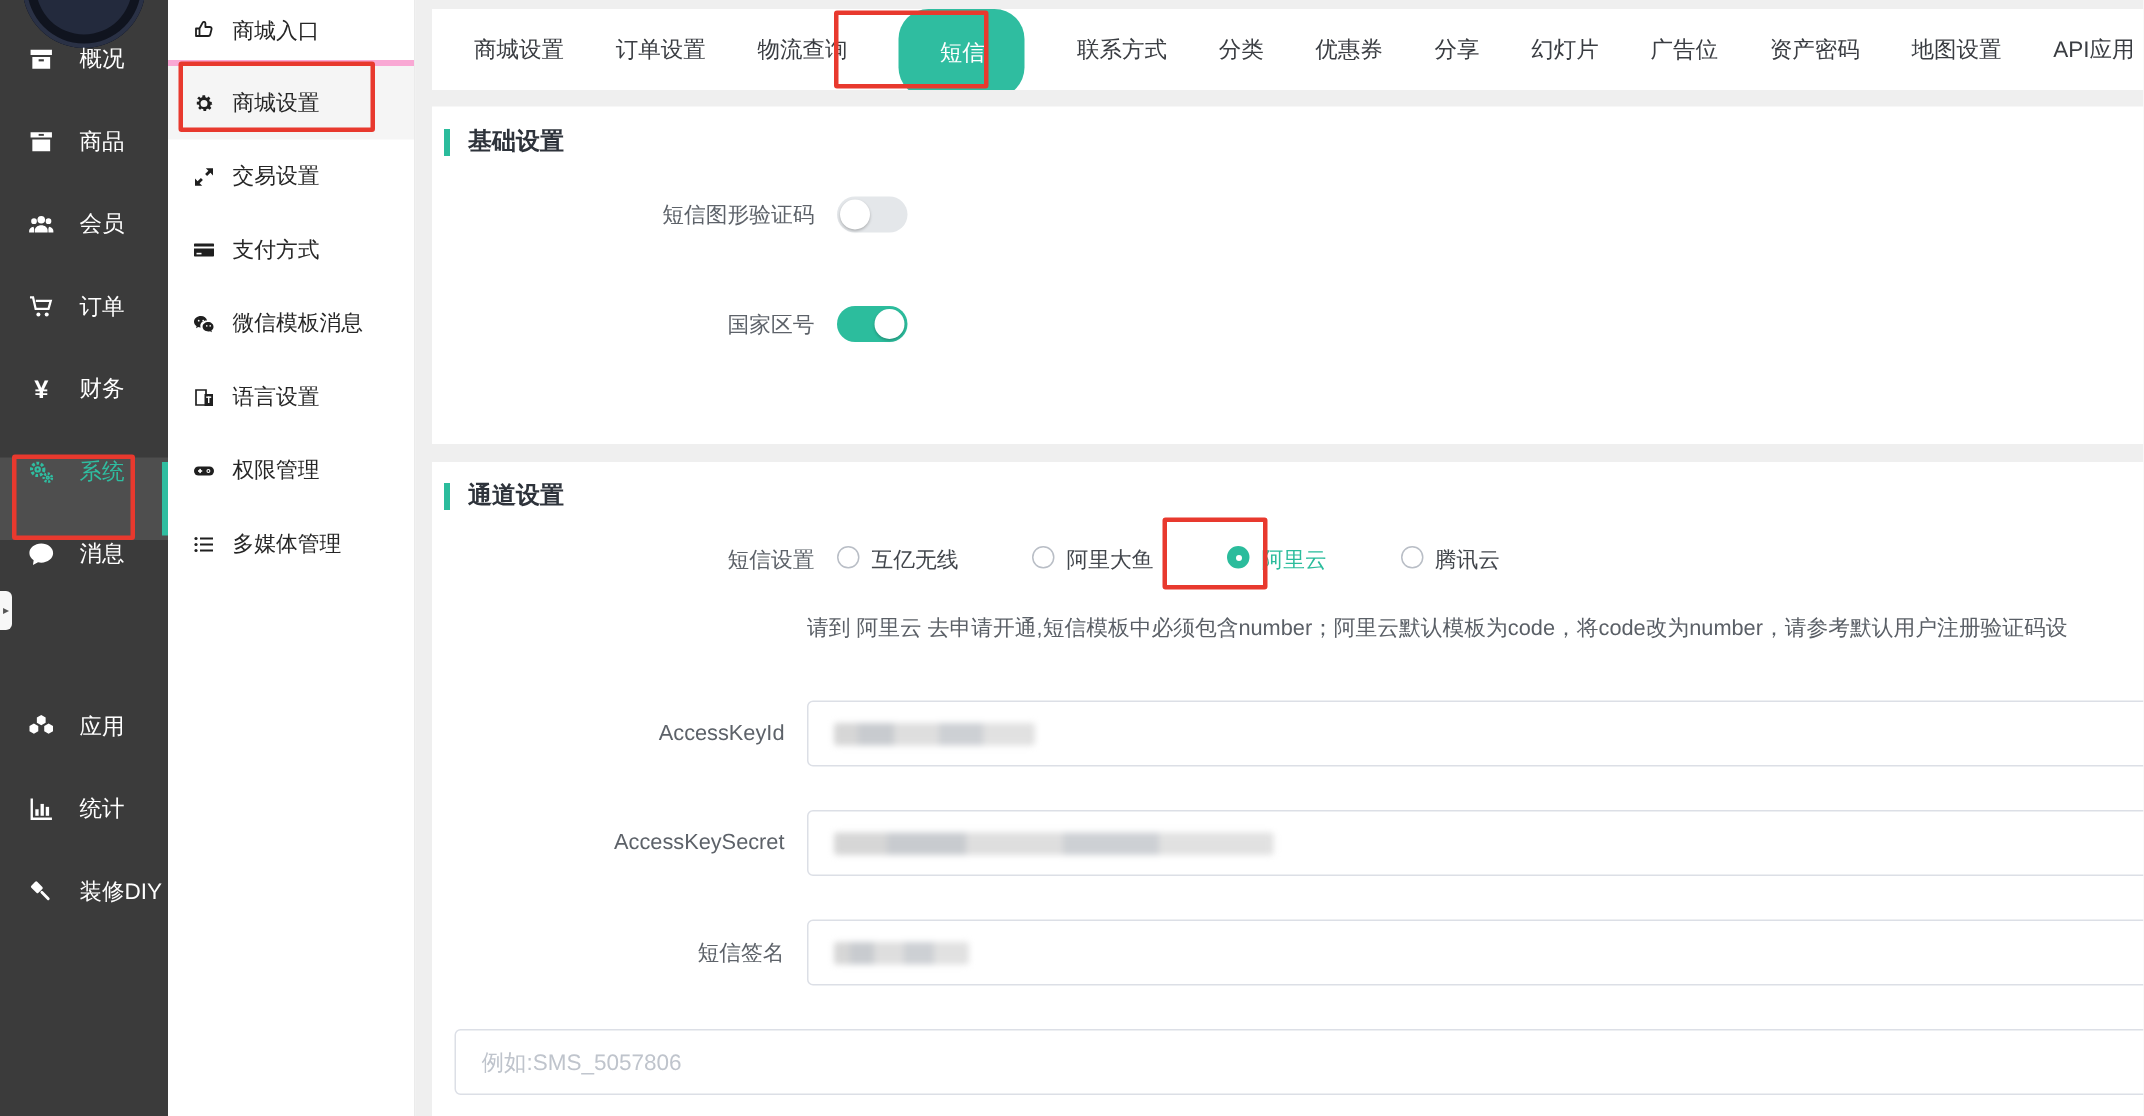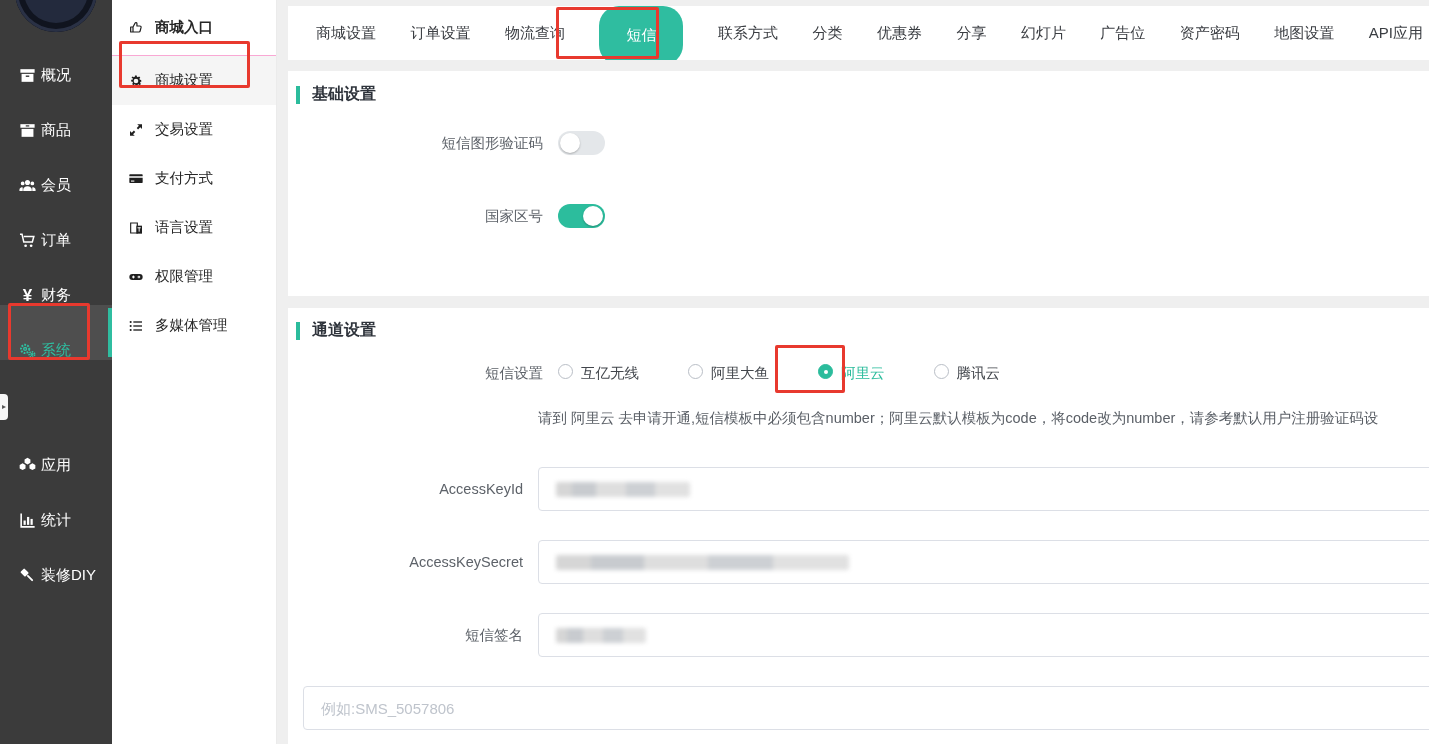--- a/index.html
+++ b/index.html
@@ -9,39 +9,39 @@
     background:#efefef; position:relative; color:#333;
   }
   .app { position:absolute; inset:0; }
 
   
   .psb { position:absolute; left:0; top:0; bottom:0; width:112px; background:#3b3b3b; z-index:2; }
   .logo { position:absolute; left:15px; top:-50px; width:82px; height:82px; border-radius:50%;
           background:radial-gradient(circle at 50% 55%, #232a3d 0 55%, #141a2a 56% 100%);
           box-shadow:inset 0 0 0 3px #2a3145, inset 0 0 0 9px #10141f; }
   .pnav { position:absolute; top:30px; left:0; right:0; }
-  .pitem { height:55px; display:flex; align-items:flex-end; padding-left:18px; gap:4px;
+  .pitem { height:55px; display:flex; align-items:flex-start; padding-left:18px; gap:16px;
            color:#ffffff; font-size:15px; cursor:pointer; position:relative; }
   .pitem .picon { width:19px; height:19px; display:inline-flex; align-items:center; justify-content:center; }
   .pitem svg { width:19px; height:19px; fill:currentColor; }
   .pitem.active { background:#4e4e4e; color:#2fbda0; }
   .pitem.active::after { content:""; position:absolute; right:0; top:3px; bottom:3px; width:4px; background:#2fbda0; }
   .pspacer { height:60px; }
   .yen { font-size:17px; font-weight:bold; line-height:19px; }
 
   .handle { position:absolute; left:0; top:394px; width:8px; height:26px; background:#f7f7f7;
             border-radius:0 4px 4px 0; z-index:3; color:#555; font-size:8px; line-height:26px;
             text-align:center; cursor:pointer; }
 
   
   .ssb { position:absolute; left:112px; top:0; bottom:0; width:165px; background:#fff;
          border-right:1px solid #ebebeb; z-index:2; }
   .sitem { height:49px; display:flex; align-items:center; padding-left:16px; gap:11px;
            font-size:14.5px; color:#262626; cursor:pointer; }
-  .sitem.first { height:56px; border-bottom:1px solid #f9a8d4;font-weight:bold; }
+  .sitem.first { height:44px; border-bottom:4px solid #f9a8d4; }
   .sitem.active { background:#f5f5f5; }
   .sitem .sicon { width:16px; height:16px; display:inline-flex; }
   .sitem svg { width:16px; height:16px; fill:#1f1f1f; }
 
   
   .main { position:absolute; left:277px; right:0; top:0; bottom:0; }
   .tabbar { position:absolute; left:11px; right:0; top:6px; height:54px; background:#fff;
             display:flex; align-items:center; justify-content:space-between;
             padding:0 6px 0 28px; overflow:hidden; }
   .tab { font-size:15px; color:#3a3d42; white-space:nowrap; cursor:pointer; }
@@ -155,20 +155,28 @@
               <g fill="none" stroke="currentColor">
                 <circle cx="9" cy="10" r="5.2" stroke-width="2.6" stroke-dasharray="2.3 1.5"></circle>
                 <circle cx="9" cy="10" r="1.8" stroke-width="1.8"></circle>
                 <circle cx="17.5" cy="17" r="3.4" stroke-width="2.2" stroke-dasharray="1.8 1.3"></circle>
                 <circle cx="17.5" cy="17" r="1.1" stroke-width="1.4"></circle>
               </g>
             </svg>
         </span>
         <span>系统</span>
       </div>
+      <div class="pitem">
+        <span class="picon">
+          <svg viewBox="0 0 24 24">
+              <path d="M12 3C6.5 3 2 6.6 2 11c0 2.5 1.4 4.7 3.6 6.1L5 21l4.3-2.2c.9.2 1.8.3 2.7.3 5.5 0 10-3.6 10-8.1S17.5 3 12 3z"></path>
+            </svg>
+        </span>
+        <span>消息</span>
+      </div>
       <div class="pspacer"></div>
       <div class="pitem">
         <span class="picon">
           <svg viewBox="0 0 24 24">
               <path d="M12 2.2l3.7 2.1v4.3L12 10.7 8.3 8.6V4.3L12 2.2zM5.8 9.3l3.7 2.1v4.3l-3.7 2.1-3.7-2.1v-4.3l3.7-2.1zm12.4 0l3.7 2.1v4.3l-3.7 2.1-3.7-2.1v-4.3l3.7-2.1z"></path>
             </svg>
         </span>
         <span>应用</span>
       </div>
       <div class="pitem">
@@ -224,20 +232,32 @@
     </div>
     <div class="sitem">
       <span class="sicon">
         <svg viewBox="0 0 24 24">
             <path d="M3 5h18c.6 0 1 .4 1 1v2H2V6c0-.6.4-1 1-1z"></path>
             <path d="M2 10h20v7c0 .6-.4 1-1 1H3c-.6 0-1-.4-1-1v-7z"></path>
             <rect x="4.5" y="14.3" width="5" height="1.6" fill="#fff"></rect>
           </svg>
       </span>
       <span>支付方式</span>
+    </div>
+    <div class="sitem">
+      <span class="sicon">
+        <svg viewBox="0 0 24 24">
+            <path d="M9 4C5.1 4 2 6.6 2 9.8c0 1.8 1 3.4 2.6 4.4l-.6 2 2.2-1.1c.7.2 1.3.3 2 .3h.4c-.2-.5-.3-1-.3-1.6 0-2.9 2.8-5.2 6.2-5.2h.6C14.5 6 12 4 9 4zm7.3 6.1c-3.1 0-5.7 2.1-5.7 4.7s2.6 4.7 5.7 4.7c.6 0 1.2-.1 1.7-.2l1.9 1-.5-1.7c1.3-.9 2.1-2.2 2.1-3.8 0-2.6-2.5-4.7-5.2-4.7z"></path>
+            <circle cx="6.7" cy="8.7" r=".9" fill="#fff"></circle>
+            <circle cx="11.2" cy="8.7" r=".9" fill="#fff"></circle>
+            <circle cx="14.8" cy="13.9" r=".8" fill="#fff"></circle>
+            <circle cx="18.2" cy="13.9" r=".8" fill="#fff"></circle>
+          </svg>
+      </span>
+      <span>微信模板消息</span>
     </div>
     <div class="sitem">
       <span class="sicon">
         <svg viewBox="0 0 24 24">
             <path fill="none" stroke="#1f1f1f" stroke-width="1.7" d="M4 4.5h10v15H4z"></path>
             <path d="M12.5 8.5H21v12h-8.5z"></path>
             <rect x="14.2" y="11" width="5" height="1.4" fill="#fff"></rect>
             <rect x="16" y="11" width="1.4" height="6.5" fill="#fff"></rect>
           </svg>
       </span>

